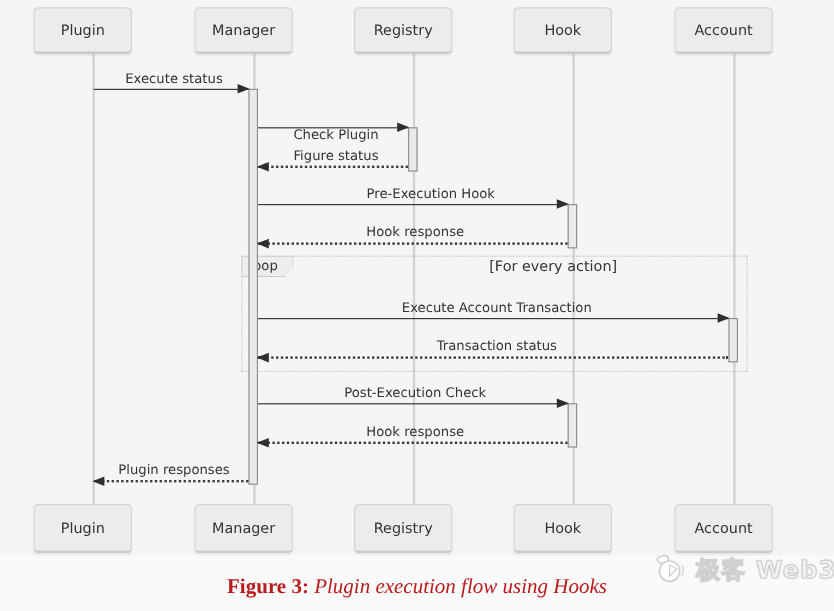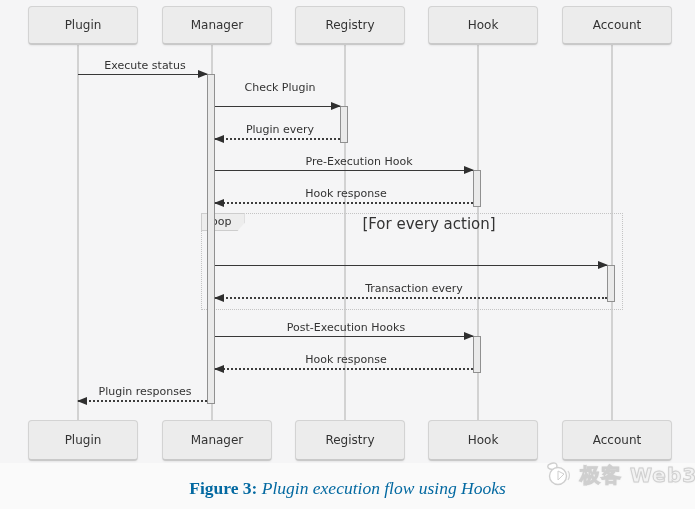--- a/index.html
+++ b/index.html
@@ -12,21 +12,21 @@
   }
   .stage { position: absolute; left: 0; top: 0; width: 695px; height: 509px; }
   .diagram-bg {
     position: absolute; left: 0; top: 0; width: 695px; height: 463px;
     background: #f5f5f6;
   }
 
   
   .actor {
     position: absolute;
-    width: 110px; height: 39px;
+    width: 82px; height: 39px;
     background: #ececec;
     border: 1px solid #d3d3d3;
     border-bottom: 2px solid #c9c9c9;
     border-radius: 4px;
     display: flex; align-items: center; justify-content: center;
     font-size: 12px; color: #333;
     box-shadow: 0 1px 2px rgba(0,0,0,0.06);
   }
   .actor.bottom { height: 41px; }
 
@@ -73,29 +73,29 @@
   .loop-tab {
     position: absolute; left: -1px; top: -1px;
     background: #ededed;
     border: 1px solid #cdcdcd;
     font-size: 11px; color: #333;
     padding: 1px 12px 2px 6px;
     clip-path: polygon(0 0, 100% 0, 100% 55%, 84% 100%, 0 100%);
   }
   .loop-cond {
     position: absolute; transform: translateX(-50%);
-    font-size: 15px; color: #333; white-space: nowrap;
+    font-size: 12px; color: #333; white-space: nowrap; margin-left: 32px;
   }
 
   
   .caption {
     position: absolute; left: 0; top: 478px; width: 695px;
     text-align: center;
     font-family: "Liberation Serif", "DejaVu Serif", serif;
-    font-size: 17.5px; color: #0369a1;
+    font-size: 17.5px; color: #b91c1c;
   }
   .caption .fig { font-weight: bold; font-style: normal; }
   .caption .txt { font-style: italic; }
 
   
   .watermark {
     position: absolute; left: 544px; top: 461px;
     display: flex; align-items: center; gap: 6px;
     pointer-events: none;
   }
@@ -144,50 +144,51 @@
   <div class="activation" style="left:340px;top:106px;height:37px"></div>
   <div class="activation" style="left:473px;top:170px;height:37px"></div>
   <div class="activation" style="left:607px;top:265px;height:37px"></div>
   <div class="activation" style="left:473px;top:336px;height:37px"></div>
 
   <div class="mlabel" style="left:145px;top:59px">Execute status</div>
   <div class="line" style="left:78px;top:74px;width:129px">
       <span class="head right"></span>
     </div>
 
-  <div class="mlabel" style="left:280px;top:81px">Check Plugin</div>
+  <div class="mlabel" style="left:280px;top:106px">Check Plugin</div>
   <div class="line" style="left:215px;top:106px;width:125px">
       <span class="head right"></span>
     </div>
 
-  <div class="mlabel" style="left:280px;top:123px">Plugin every</div>
+  <div class="mlabel" style="left:280px;top:123px">Figure status</div>
   <div class="line dashed" style="left:215px;top:138px;width:125px">
       <span class="head left"></span>
     </div>
 
   <div class="mlabel" style="left:359px;top:155px">Pre-Execution Hook</div>
   <div class="line" style="left:215px;top:170px;width:258px">
       <span class="head right"></span>
     </div>
 
   <div class="mlabel" style="left:346px;top:187px">Hook response</div>
   <div class="line dashed" style="left:215px;top:202px;width:258px">
       <span class="head left"></span>
     </div>
 
+  <div class="mlabel" style="left:414px;top:250px">Execute Account Transaction</div>
   <div class="line" style="left:215px;top:265px;width:392px">
       <span class="head right"></span>
     </div>
 
-  <div class="mlabel" style="left:414px;top:282px">Transaction every</div>
+  <div class="mlabel" style="left:414px;top:282px">Transaction status</div>
   <div class="line dashed" style="left:215px;top:297px;width:392px">
       <span class="head left"></span>
     </div>
 
-  <div class="mlabel" style="left:346px;top:321px">Post-Execution Hooks</div>
+  <div class="mlabel" style="left:346px;top:321px">Post-Execution Check</div>
   <div class="line" style="left:215px;top:336px;width:258px">
       <span class="head right"></span>
     </div>
 
   <div class="mlabel" style="left:346px;top:353px">Hook response</div>
   <div class="line dashed" style="left:215px;top:368px;width:258px">
       <span class="head left"></span>
     </div>
 
   <div class="mlabel" style="left:145px;top:385px">Plugin responses</div>

